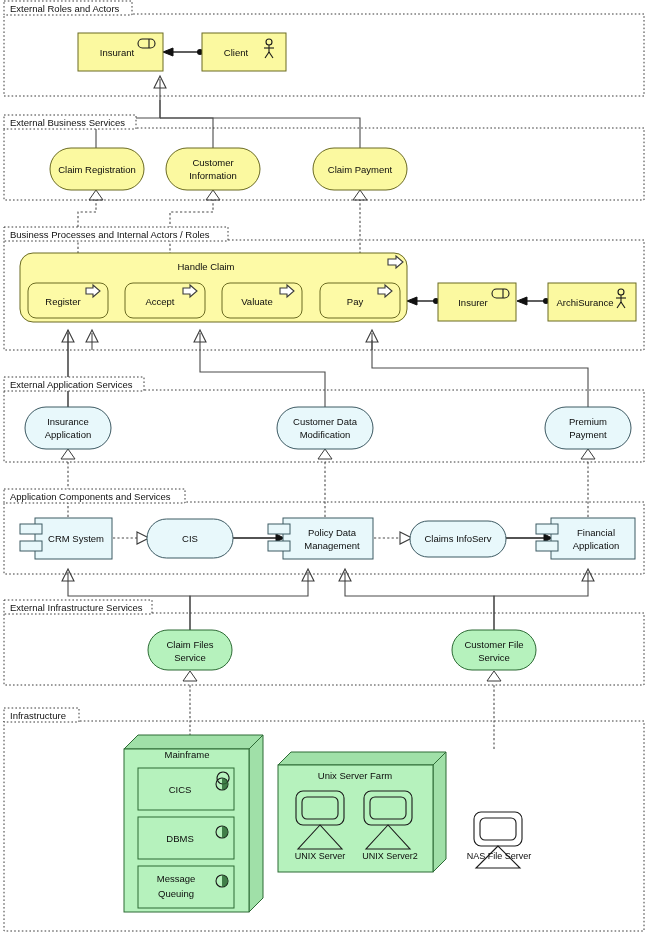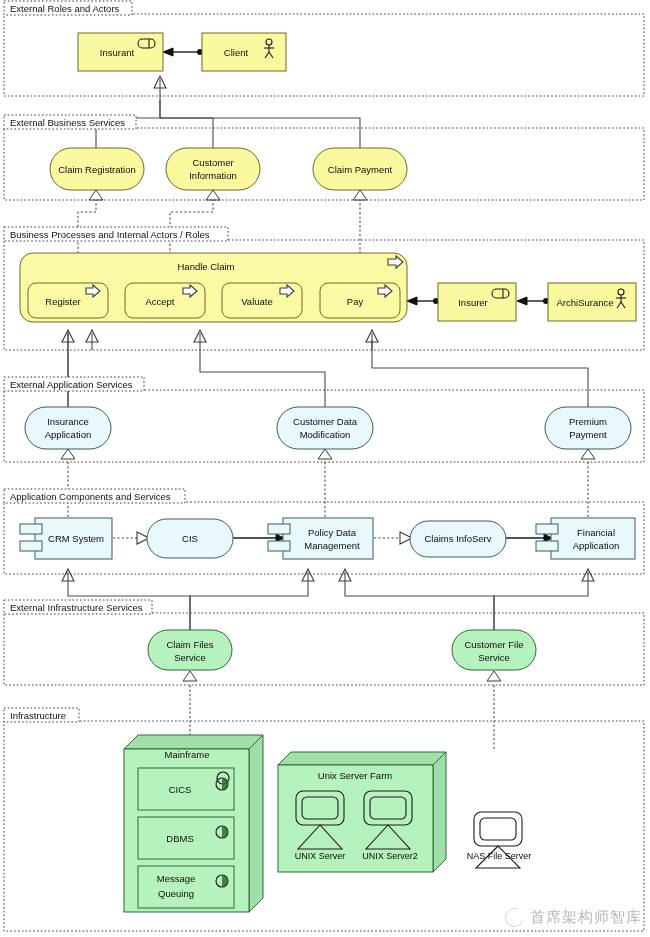--- a/index.html
+++ b/index.html
@@ -406,18 +406,14 @@
 
     <g>
       <rect class="icon-st" x="474" y="812" width="48" height="34" rx="7"></rect>
       <rect class="icon-st" x="480" y="818" width="36" height="22" rx="5"></rect>
       <polygon class="icon-st" points="498,846 476,868 520,868"></polygon>
       <text class="nd-label-sm" x="499" y="859">NAS File Server</text>
     </g>
 
   </svg>
 
-  <div id="watermark">
-    <span class="wm-mark"></span>
-    <span class="wm-text">首席架构师智库</span>
-  </div>
 
 </div>
 
 </body></html>

